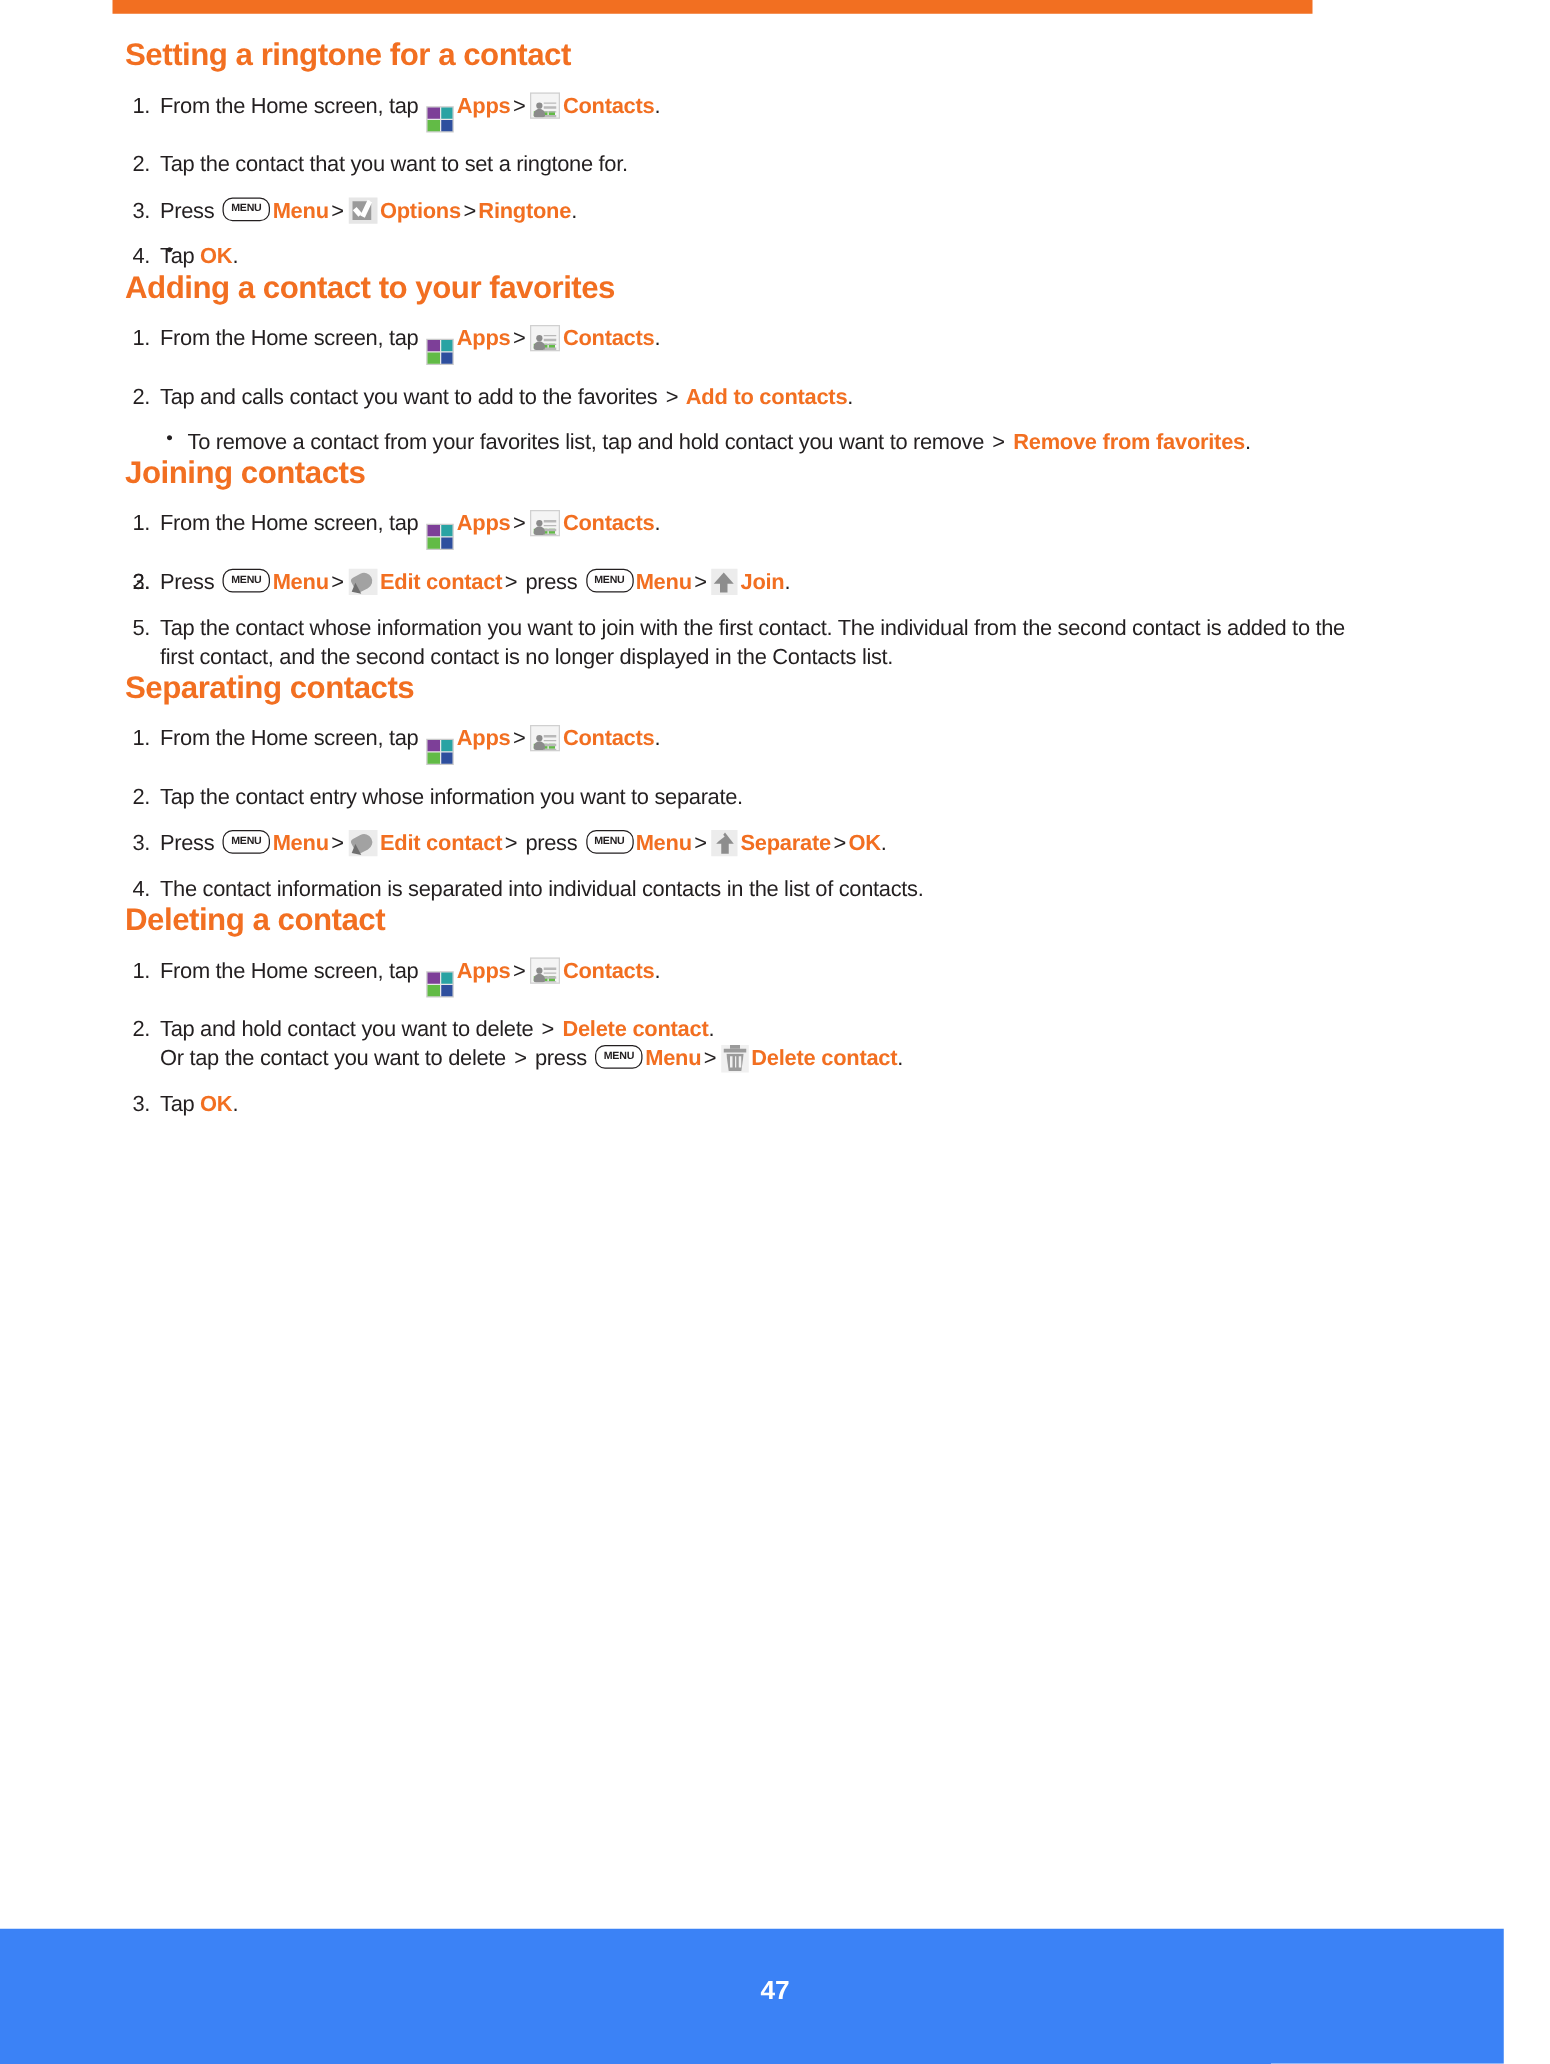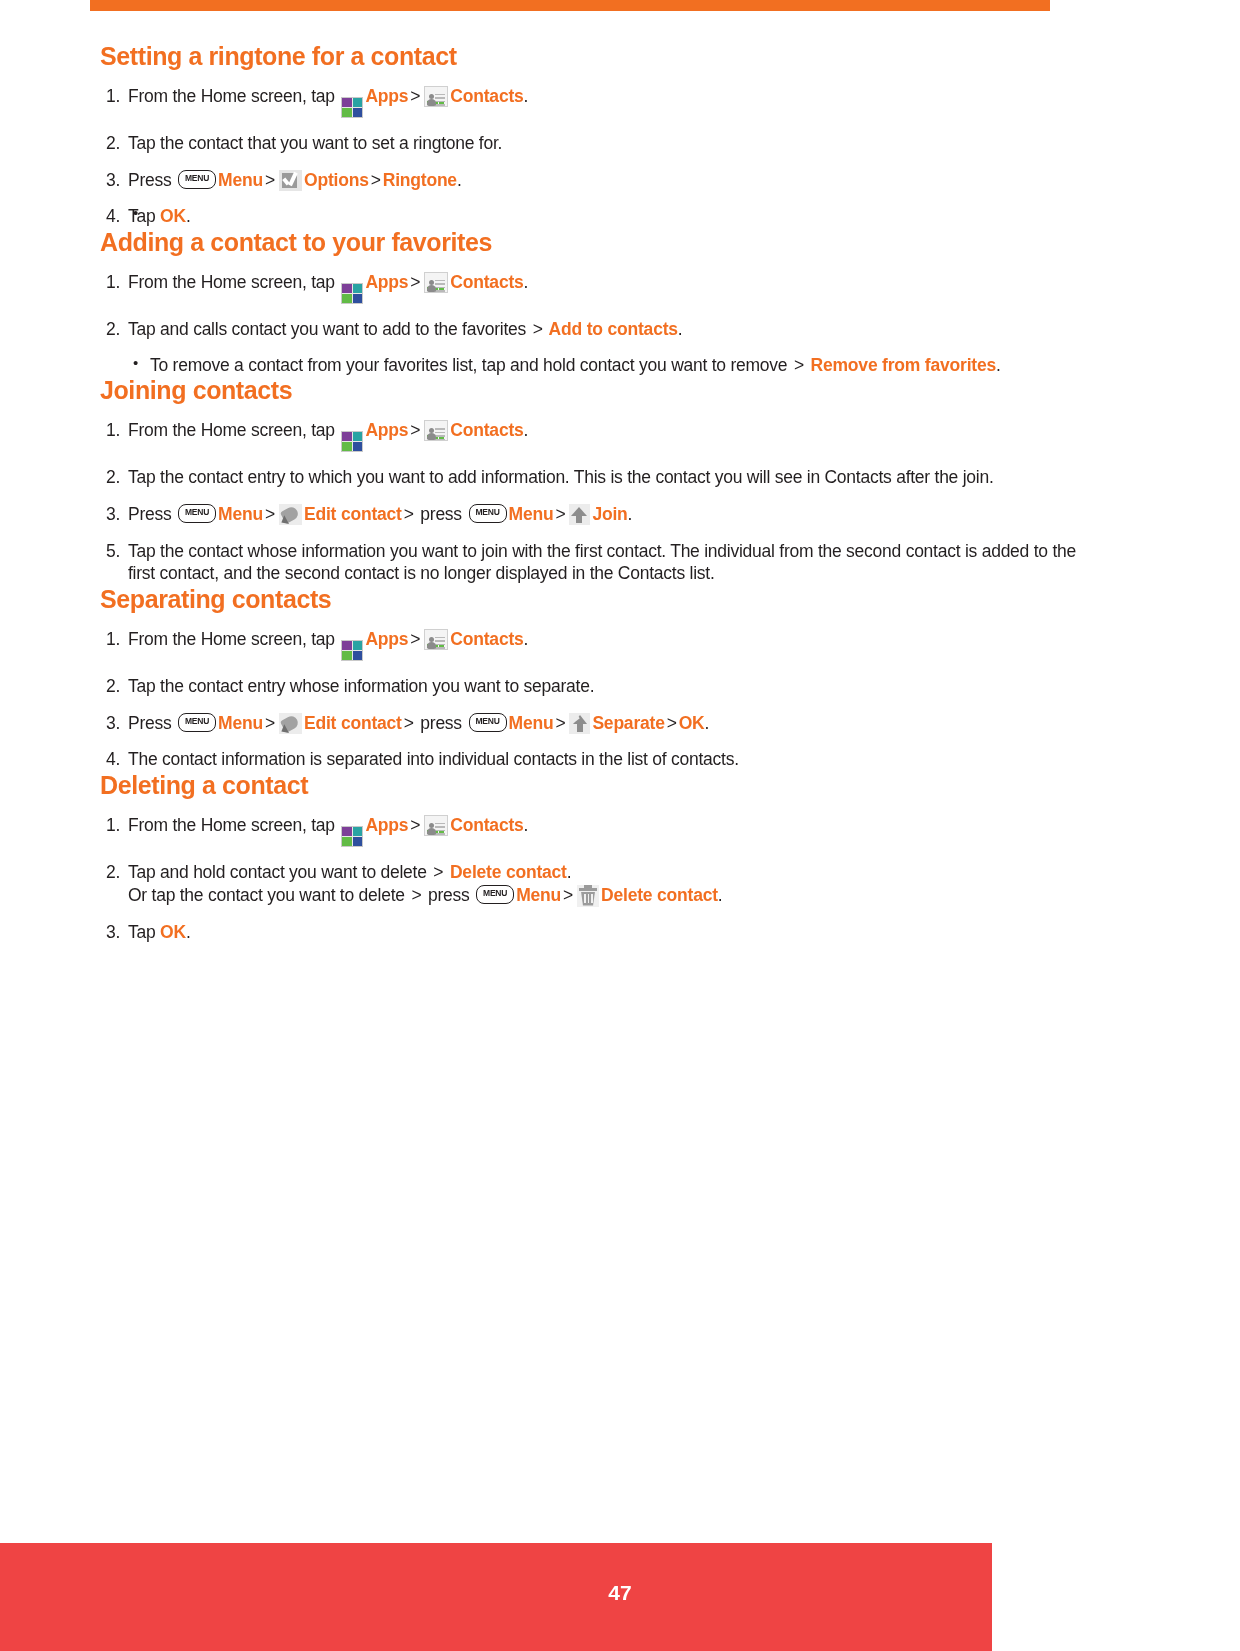--- a/index.html
+++ b/index.html
@@ -22,21 +22,21 @@
     top: 0;
     width: 960px;
     height: 11px;
     background: #F26F21;
   }
 
   
   .page {
     position: absolute;
     left: 100px;
-    top: 42px;
+    top: 30px;
     width: 1000px;
   }
 
   h2.section-title {
     color: #F26F21;
     font-size: 25px;
     font-weight: bold;
     letter-spacing: -0.4px;
     margin: 0;
     padding: 0;
@@ -345,23 +345,23 @@
   }
   .ic-trash .can i:nth-child(1) { left: 3px; }
   .ic-trash .can i:nth-child(2) { left: 6.5px; }
   .ic-trash .can i:nth-child(3) { left: 10px; }
 
   
   .footer {
     position: absolute;
     left: 0;
     bottom: 0;
-    width: 992px;
+    width: 1203px;
     height: 108px;
-    background: #ef4444;
+    background: #3b82f6;
   }
   .footer .page-num {
     position: absolute;
     left: 0;
     top: 38px;
     width: 1240px;
     text-align: center;
     color: #ffffff;
     font-size: 21px;
     font-weight: bold;
@@ -423,21 +423,21 @@
             <span class="c4"></span>
           </span></span><span class="o">Apps</span><span class="gt">&gt;</span><span class="ic ic-contacts"><span class="tabs"><i></i><i></i><i></i></span><span class="lines">
             <i></i>
             <i></i>
             <i></i>
             <i></i>
           </span><span class="person">
             <span class="head"></span>
             <span class="body"></span>
           </span></span><span class="o">Contacts</span><span class="">.</span></li>
-      <li class="step"><span class="num">2.</span><span class="">Tap the contact entry to which you want to add information. This is the contact you will see in Contacts after the join.</span></li>
+      <li class="step"><span class="num">2.</span></li>
       <li class="step"><span class="num">3.</span><span class="">Press </span><span class="ic ic-menu"><span>MENU</span></span><span class="o">Menu</span><span class="gt">&gt;</span><span class="ic ic-edit"><span class="pen"></span><span class="tip"></span></span><span class="o">Edit contact</span><span class="gt">&gt;</span><span class=""> press </span><span class="ic ic-menu"><span>MENU</span></span><span class="o">Menu</span><span class="gt">&gt;</span><span class="ic ic-join"><span class="head"></span><span class="stem"></span></span><span class="o">Join</span><span class="">.</span></li>
       <li class="step"><span class="num">5.</span><span class="">Tap the contact whose information you want to join with the first contact. The individual from the second contact is added to the first contact, and the second contact is no longer displayed in the Contacts list.</span></li>
     </ol>
     <h2 class="section-title sec-gap">Separating contacts</h2>
     <ol class="steps">
       <li class="step"><span class="num">1.</span><span class="">From the Home screen, tap </span><span class="ic ic-apps"><span class="grid">
             <span class="c1"></span>
             <span class="c2"></span>
             <span class="c3"></span>
             <span class="c4"></span>

